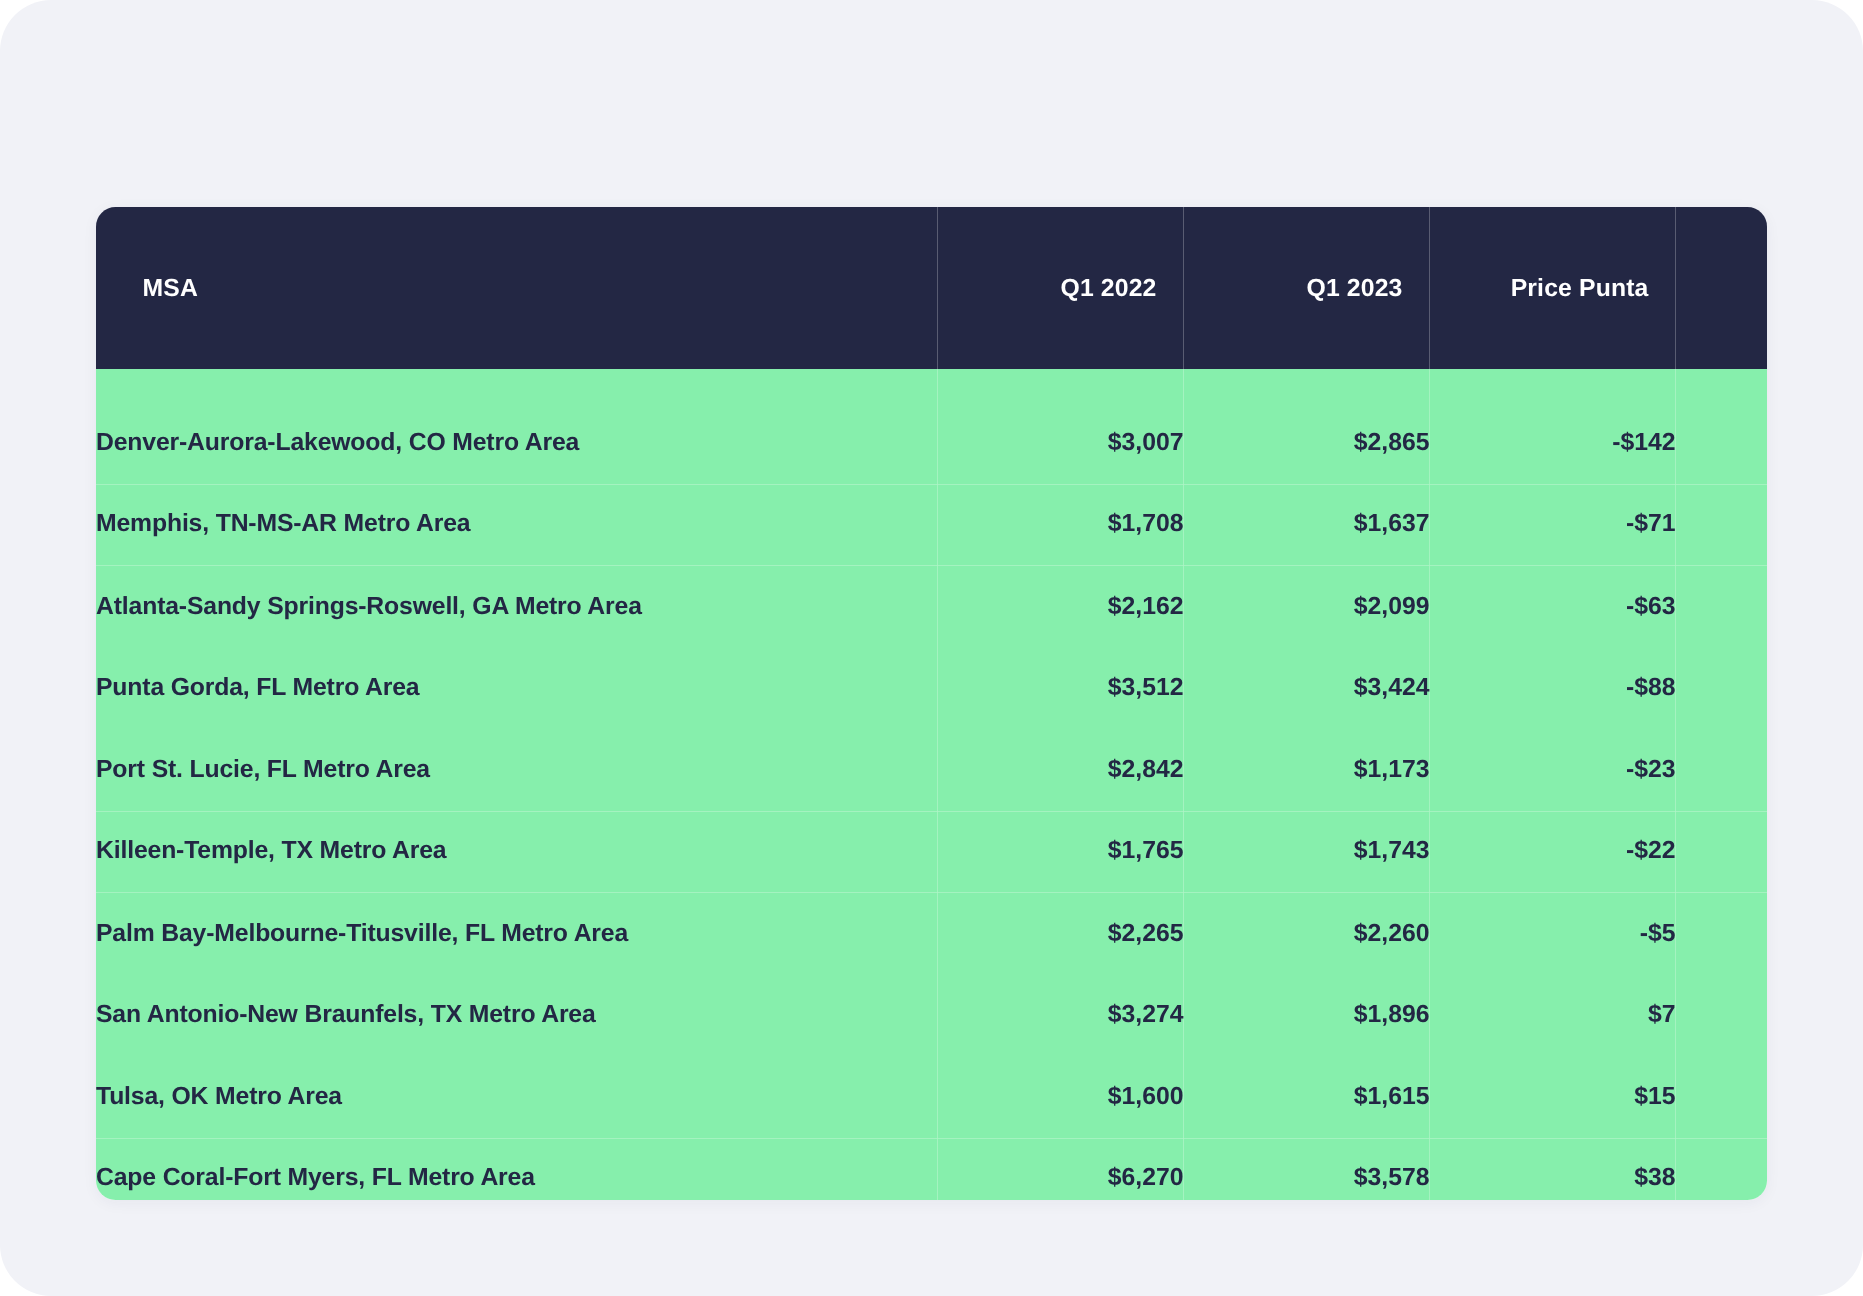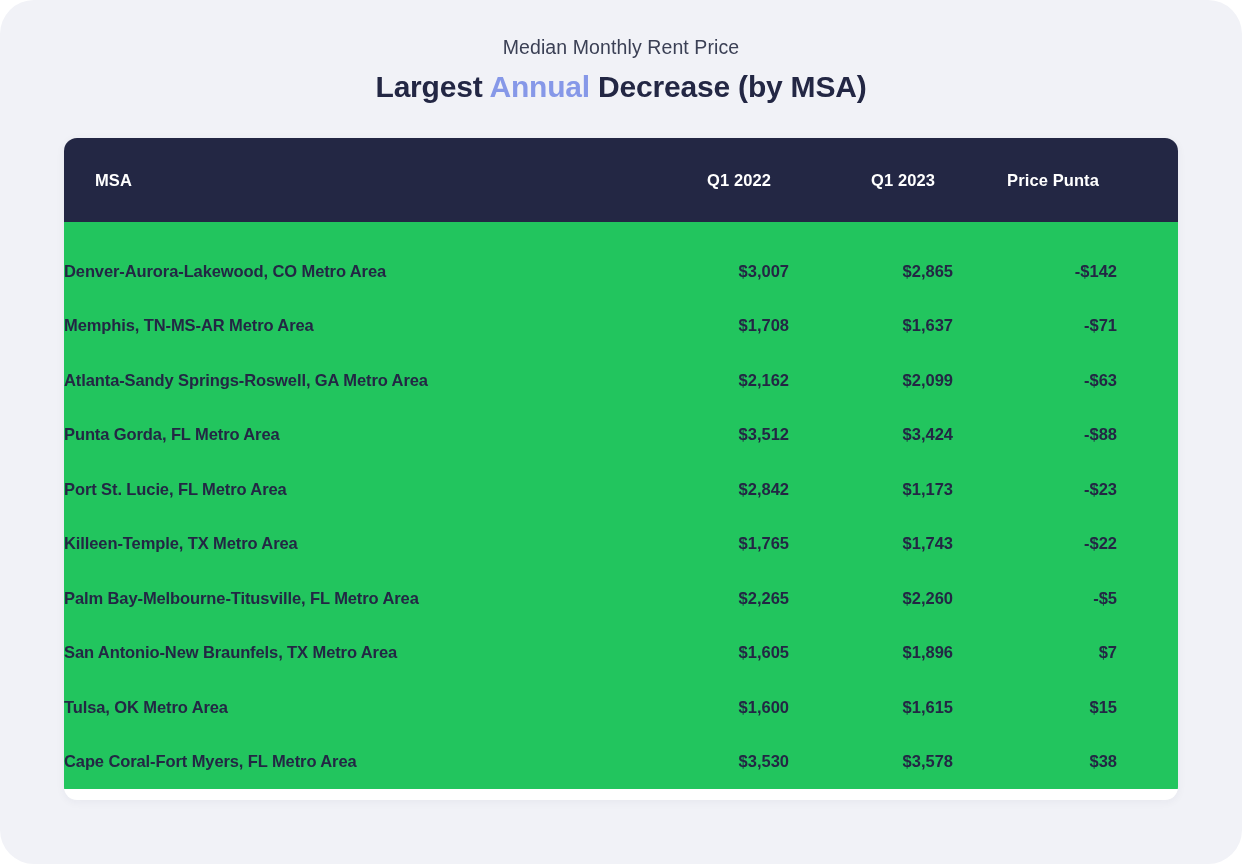--- a/index.html
+++ b/index.html
@@ -76,21 +76,21 @@
   
   table.rent-table thead tr {
     background: #232744;
   }
   table.rent-table thead th {
     color: #ffffff;
     font-size: 16.5px;
     font-weight: 700;
     letter-spacing: 0.1px;
     padding: 0;
-    height: 84px;
+    height: 108px;
     vertical-align: middle;
     line-height: 21px;
   }
   th.c-msa {
     text-align: left;
     padding-left: 31px !important;
     width: 530px;
   }
   th.c-num {
     text-align: right;
@@ -102,21 +102,21 @@
   th.c-pc  { padding-right: 18px !important; }
   th.c-pct { padding-right: 43px !important; width: 189px; }
 
   
   table.rent-table tbody td {
     height: 54.5px;
     vertical-align: middle;
     font-size: 16.5px;
     color: #232744;
     padding: 0;
-    background: #22c55e;
+    background: #86efac;
   }
   table.rent-table tbody tr:first-child td {
     padding-top: 22px;
   }
   td.msa {
     text-align: left;
     padding-left: 31px;
     font-weight: 700;
     letter-spacing: -0.1px;
   }
@@ -131,24 +131,20 @@
     font-weight: 700;
     padding-right: 43px;
     color: #232744;
   }
 </style>
 </head>
 <body>
 
 <div id="page">
 
-  <div id="titleblock">
-    <div id="subtitle">Median Monthly Rent Price</div>
-    <div id="maintitle"><span>Largest </span><span class="hl">Annual</span><span> Decrease (by MSA)</span></div>
-  </div>
 
   <div id="card">
     <table class="rent-table">
       <thead>
         <tr>
           <th class="c-msa">MSA</th>
           <th class="c-num c-q22">Q1 2022</th>
           <th class="c-num c-q23">Q1 2023</th>
           <th class="c-num c-pc">Price Punta</th>
           <th class="c-num c-pct">% Change</th>
@@ -199,35 +195,35 @@
           </tr>
           <tr>
             <td class="msa">Palm Bay-Melbourne-Titusville, FL Metro Area</td>
             <td class="num">$2,265</td>
             <td class="num">$2,260</td>
             <td class="num">-$5</td>
             <td class="pct">-0.2%</td>
           </tr>
           <tr>
             <td class="msa">San Antonio-New Braunfels, TX Metro Area</td>
-            <td class="num">$1,605</td>
+            <td class="num">$3,274</td>
             <td class="num">$1,896</td>
             <td class="num">$7</td>
             <td class="pct">+0.37%</td>
           </tr>
           <tr>
             <td class="msa">Tulsa, OK Metro Area</td>
             <td class="num">$1,600</td>
             <td class="num">$1,615</td>
             <td class="num">$15</td>
             <td class="pct">+0.94%</td>
           </tr>
           <tr>
             <td class="msa">Cape Coral-Fort Myers, FL Metro Area</td>
-            <td class="num">$3,530</td>
+            <td class="num">$6,270</td>
             <td class="num">$3,578</td>
             <td class="num">$38</td>
             <td class="pct">+1.36%</td>
           </tr>
         </tbody>
     </table>
   </div>
 
 </div>
 

